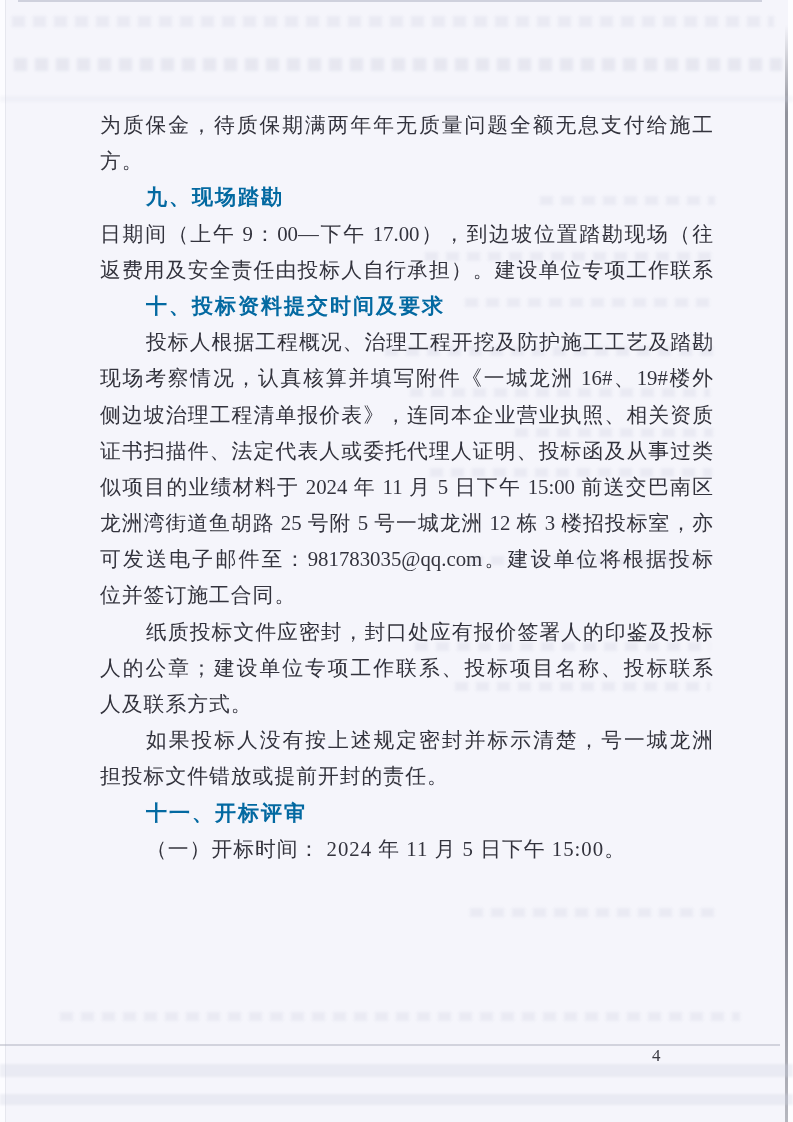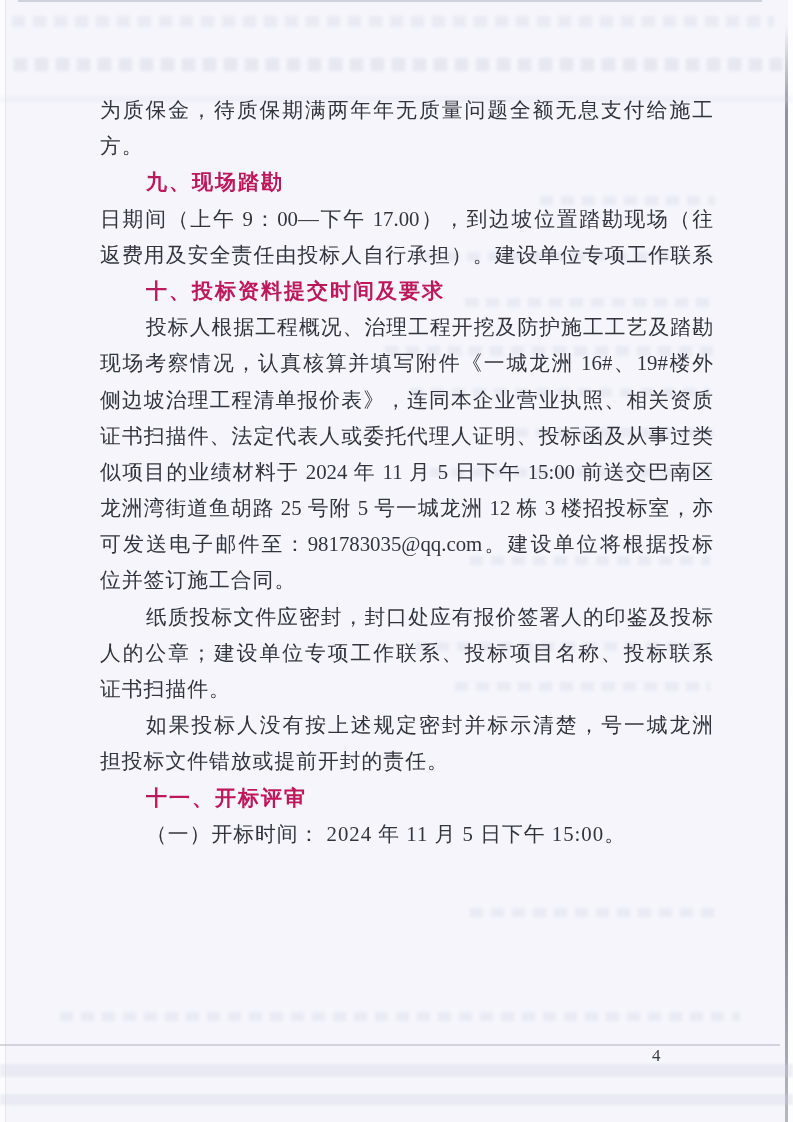--- a/index.html
+++ b/index.html
@@ -43,21 +43,21 @@
     opacity: .6;
   }
   .band {
     position: absolute;
     background: rgba(205,208,224,.30);
     filter: blur(1.2px);
   }
   
   .text-block {
     position: absolute;
-    left: 100px; top: 92px; width: 613px;
+    left: 100px; top: 107px; width: 613px;
   }
   .line {
     height: 36.2px;
     line-height: 36.2px;
     font-size: 20.8px;
     letter-spacing: 1px;
     white-space: nowrap;
     color: #33333d;
     text-align: left;
   }
@@ -65,21 +65,21 @@
     letter-spacing: 0;
     text-align: justify;
     text-align-last: justify;
   }
   .line.indent { padding-left: 46px; }
   .line.bold {
     font-family: "Liberation Sans", "DejaVu Sans", sans-serif;
     font-weight: 700;
     font-size: 21px;
     letter-spacing: 2px;
-    color: #be185d;
+    color: #0369a1;
   }
   .page-number {
     position: absolute; left: 652px; top: 1046px;
     font-size: 17px; color: #3a3a42;
     font-family: "Liberation Serif", "DejaVu Serif", serif;
   }
 </style>
 </head>
 <body>
 
@@ -119,21 +119,21 @@
       <div class="line indent fill">投标人根据工程概况、治理工程开挖及防护施工工艺及踏勘</div>
       <div class="line fill">现场考察情况，认真核算并填写附件《一城龙洲 16#、19#楼外</div>
       <div class="line fill">侧边坡治理工程清单报价表》，连同本企业营业执照、相关资质</div>
       <div class="line fill">证书扫描件、法定代表人或委托代理人证明、投标函及从事过类</div>
       <div class="line fill">似项目的业绩材料于 2024 年 11 月 5 日下午 15:00 前送交巴南区</div>
       <div class="line fill">龙洲湾街道鱼胡路 25 号附 5 号一城龙洲 12 栋 3 楼招投标室，亦</div>
       <div class="line fill">可发送电子邮件至：981783035@qq.com。建设单位将根据投标</div>
       <div class="line">位并签订施工合同。</div>
       <div class="line indent fill">纸质投标文件应密封，封口处应有报价签署人的印鉴及投标</div>
       <div class="line fill">人的公章；建设单位专项工作联系、投标项目名称、投标联系</div>
-      <div class="line">证书扫描件。</div>
+      <div class="line">人及联系方式。</div>
       <div class="line indent fill">如果投标人没有按上述规定密封并标示清楚，号一城龙洲</div>
       <div class="line">担投标文件错放或提前开封的责任。</div>
       <div class="line bold indent">十一、开标评审</div>
       <div class="line indent">（一）开标时间： 2024 年 11 月 5 日下午 15:00。</div>
     </div>
 
   <div class="page-number">4</div>
 
 </div>
 

